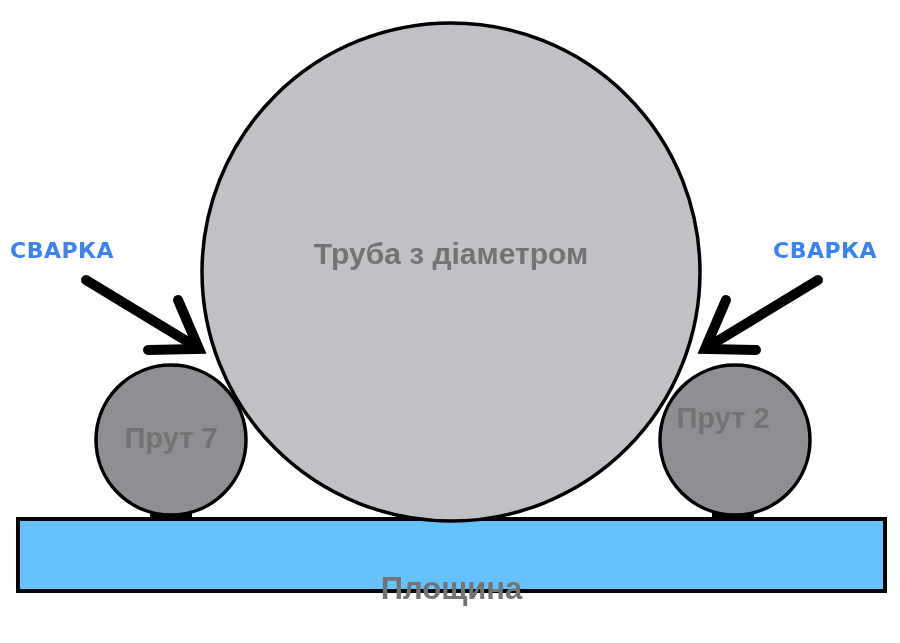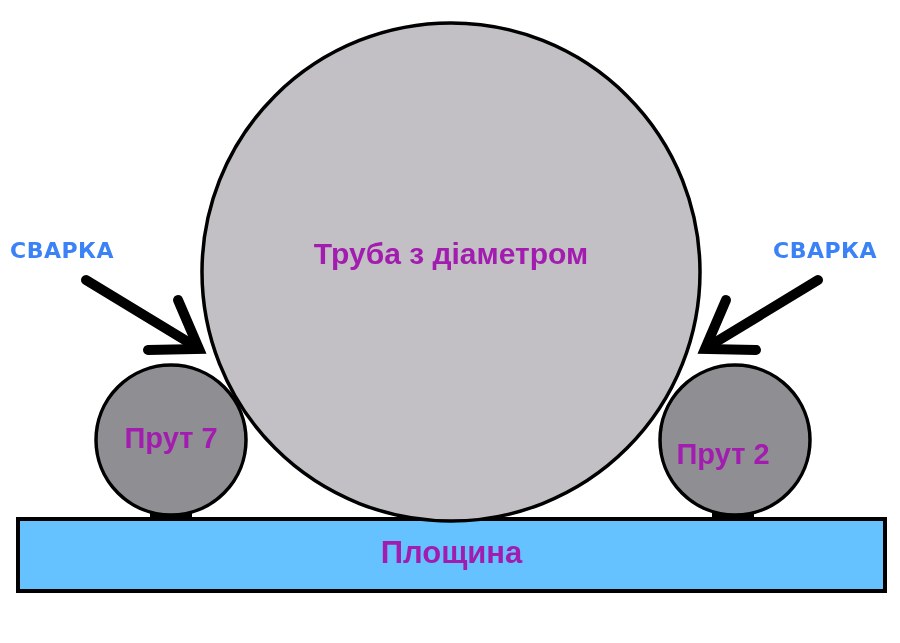--- a/index.html
+++ b/index.html
@@ -1,22 +1,22 @@
 <!DOCTYPE html>
 <html><head>
 <meta charset="utf-8">
 <style>
   html, body { margin:0; padding:0; background:#ffffff; }
   body { width:900px; height:643px; position:relative; overflow:hidden; font-family:"Liberation Sans", sans-serif; }
   svg { position:absolute; left:0; top:0; }
-  .lbl { position:absolute; font-family:"Liberation Sans", sans-serif; font-weight:bold; color:#a21caf; text-align:center; white-space:nowrap; }
+  .lbl { position:absolute; font-family:"Liberation Sans", sans-serif; font-weight:bold; color:#737373; text-align:center; white-space:nowrap; }
   .weld { font-family:"DejaVu Sans", sans-serif; font-size:22px; letter-spacing:0.5px; color:#3b82f6; }
   .pipe-text { font-size:30px; line-height:44px; }
   .rod-text { font-size:29px; }
-  .plate-text { font-size:31px; }
+  .plate-text { font-size:31px;margin-top:36px; }
 </style>
 </head>
 <body>
 
 <svg width="900" height="643" viewBox="0 0 900 643">
 
   <rect x="18" y="519" width="867" height="72" fill="#66C2FF" stroke="#000" stroke-width="4"></rect>
 
   <rect x="150" y="511" width="42" height="9" rx="3" fill="#000"></rect>
   <rect x="428" y="512" width="48" height="8" rx="3" fill="#000"></rect>
@@ -42,15 +42,15 @@
 </svg>
 
 <div class="lbl weld" style="left:10px; top:238px;">СВАРКА</div>
 <div class="lbl weld" style="left:773px; top:238px;">СВАРКА</div>
 
 <div class="lbl pipe-text" style="left:251px; top:232px; width:400px;">
   <div>Труба з діаметром</div>
 </div>
 
 <div class="lbl rod-text" style="left:96px; top:422px; width:150px;">Прут 7</div>
-<div class="lbl rod-text" style="left:660px; top:438px; width:126px;">Прут 2</div>
+<div class="lbl rod-text" style="left:660px; top:402px; width:126px;">Прут 2</div>
 
 <div class="lbl plate-text" style="left:18px; top:535px; width:867px;">Площина</div>
 
 </body></html>

